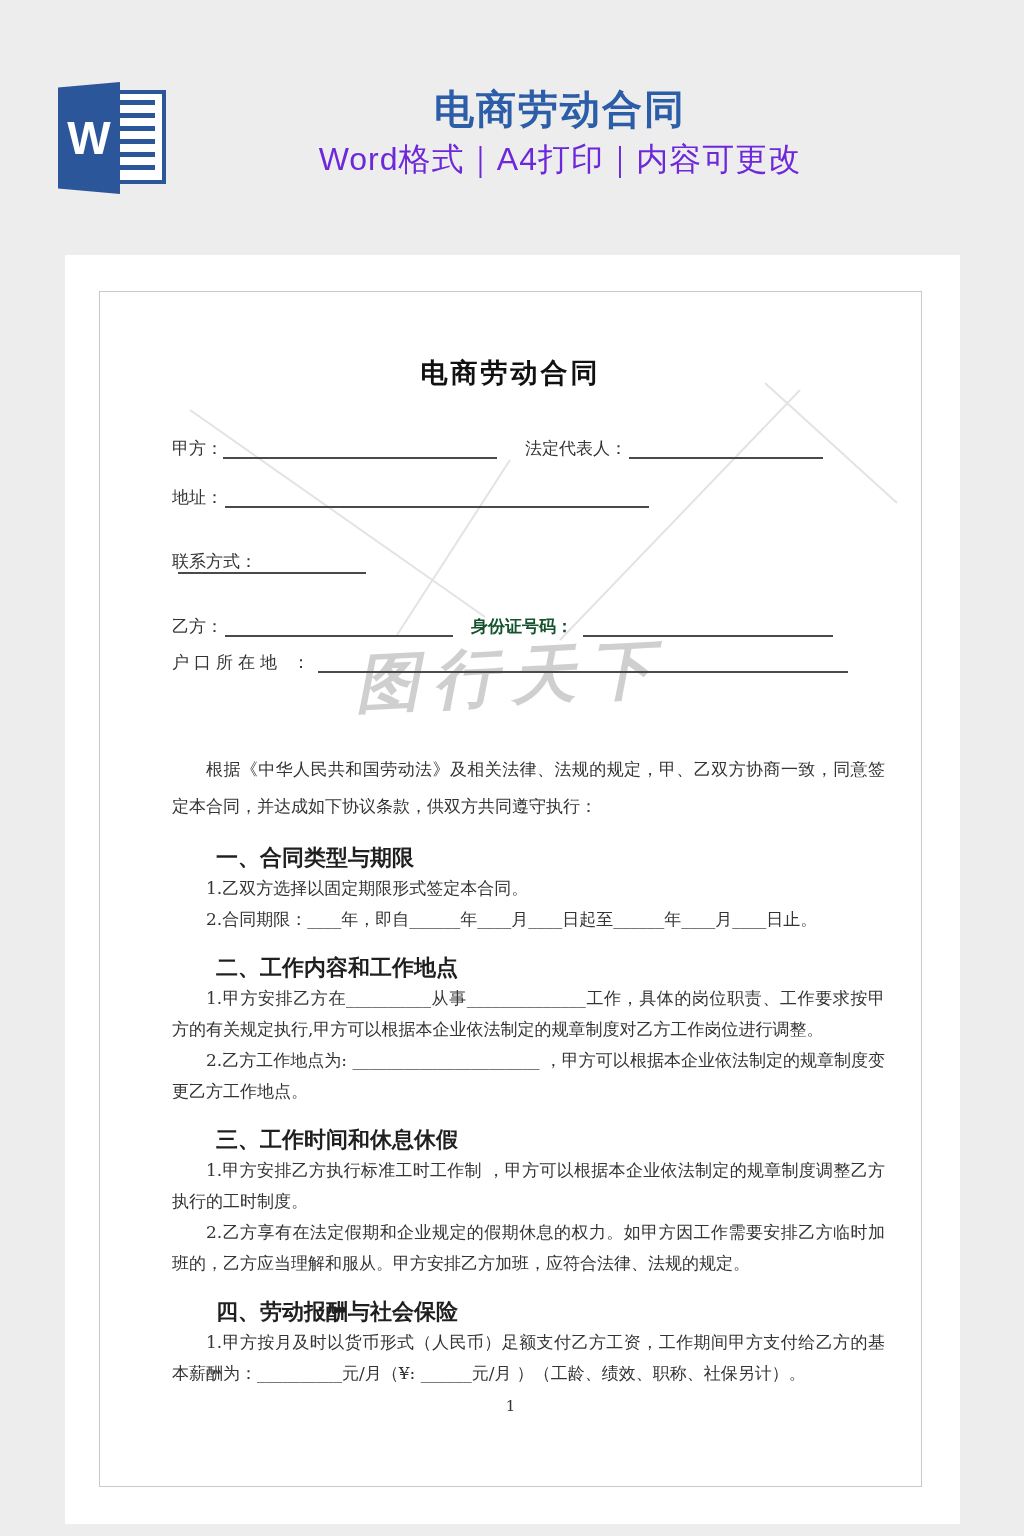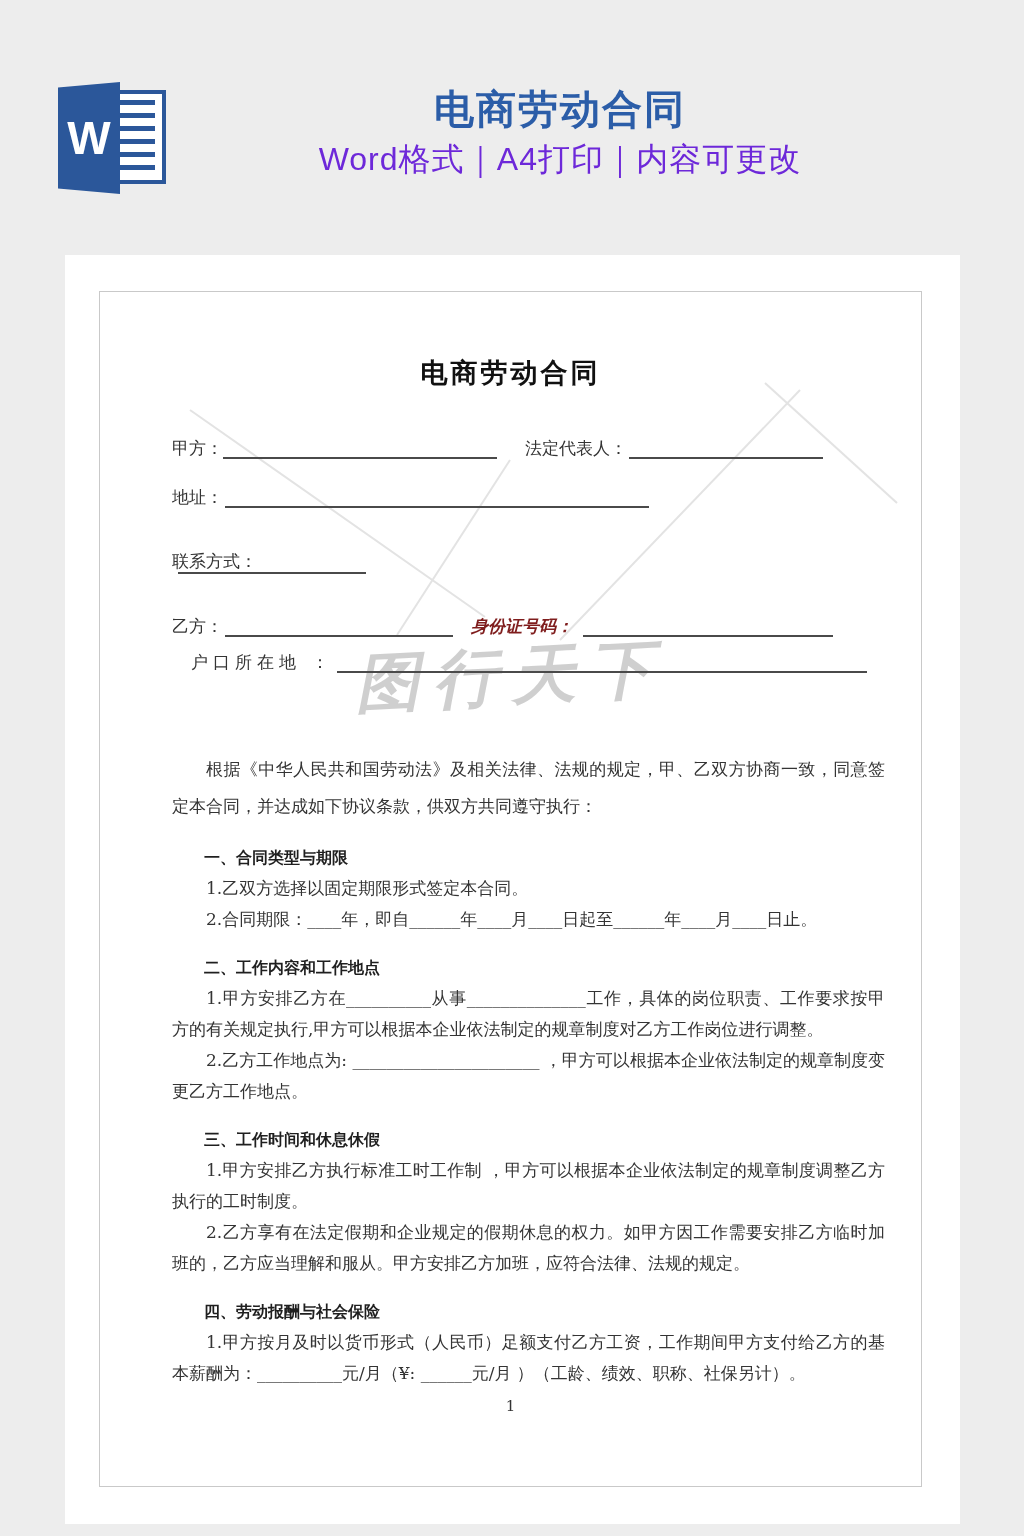--- a/index.html
+++ b/index.html
@@ -83,49 +83,49 @@
 
   
   .frow { display:flex; height:23px; white-space:nowrap; }
   .frow .lbl { line-height:21px; }
   .ul { display:inline-block; border-bottom:2px solid #4a4a4a; height:21px; }
 
   .row-partya   { margin-top:48px; }
   .row-address  { margin-top:26px; }
   .row-contact  { margin-top:41px;flex-direction:column; }
   .row-partyb   { margin-top:42px; }
-  .row-residence{ margin-top:13px;margin-left:19px; }
+  .row-residence{ margin-top:13px; }
 
   .u-partya   { width:274px; }
   .u-legalrep { width:194px; margin-left:2px; }
   .u-address  { width:424px; margin-left:2px; }
   .u-contact  { width:188px; margin-left:6px; }
   .u-partyb   { width:228px; margin-left:2px; }
   .u-id       { width:250px; margin-left:10px; }
   .u-residence{ width:530px; margin-left:4px; }
 
   .gap-legalrep { width:28px; }
   .gap-id       { width:18px; }
 
-  .lbl-id { font-family:"Liberation Sans",sans-serif; font-weight:bold; color:#7f1d1d;font-style:italic; }
+  .lbl-id { font-family:"Liberation Sans",sans-serif; font-weight:bold; color:#14532d; }
   .lbl-residence { letter-spacing:5px; }
 
   
   .intro {
     margin-top:76px;
     line-height:37px;
     text-indent:2em;
     text-align:justify;
   }
   .sec-head {
     margin-top:17px;
     text-indent:2em;
     font-family:"Liberation Sans",sans-serif;
     font-weight:bold; color:#1f1f1f;
-    font-size:16px; line-height:31px;
+    font-size:22px; line-height:31px;
   }
   .item {
     line-height:31px;
     text-indent:2em;
     text-align:justify;
   }
 
   .page-num {
     margin:8px -36px 0 -72px;
     text-align:center;

